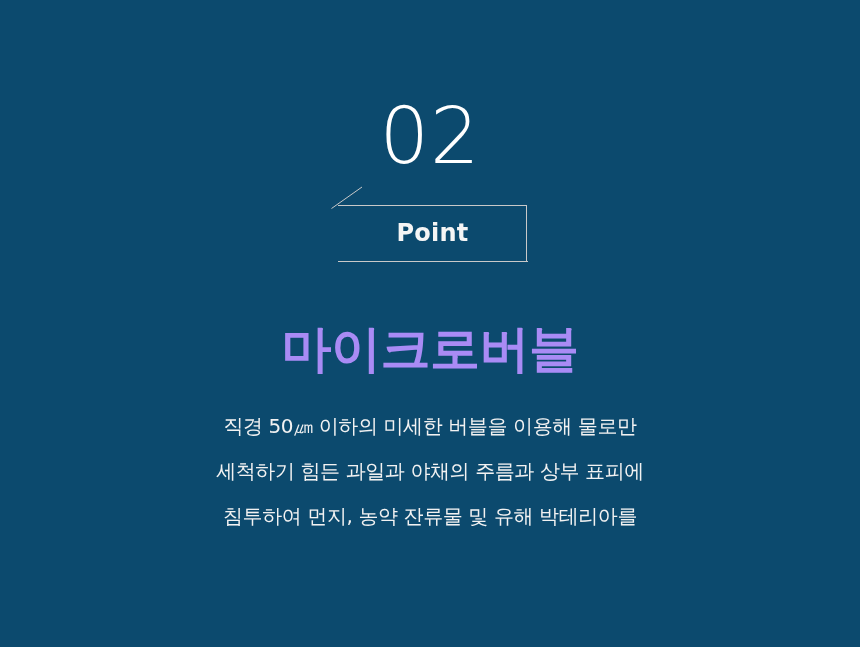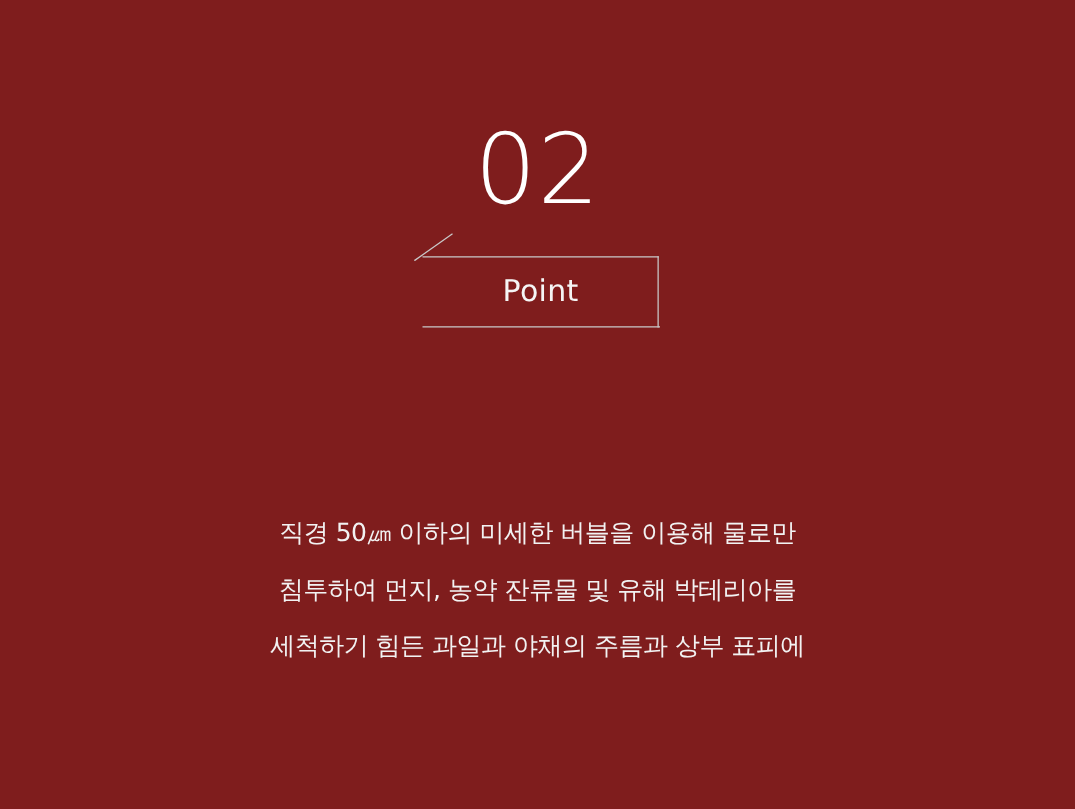--- a/index.html
+++ b/index.html
@@ -14,21 +14,21 @@
   body {
     background: #262626;
     font-family: "Liberation Sans", "DejaVu Sans", sans-serif;
     -webkit-font-smoothing: antialiased;
   }
 
   .slide {
     position: relative;
     width: 860px;
     height: 647px;
-    background: #7f1d1d;
+    background: #0c4a6e;
   }
 
   
   .step-number {
     position: absolute;
     left: 0;
     right: 0;
     top: 92px;
     text-align: center;
     font-family: "DejaVu Sans", "Liberation Sans", sans-serif;
@@ -85,21 +85,21 @@
   }
 
   .point-label {
     position: absolute;
     inset: 0;
     display: flex;
     align-items: center;
     justify-content: center;
     font-family: "DejaVu Sans", "Liberation Sans", sans-serif;
     font-size: 24px;
-    font-weight: 400;
+    font-weight: 700;
     letter-spacing: 0.01em;
     color: #f5f5f5;
     padding-bottom: 1px;
   }
 
   
   .headline {
     position: absolute;
     left: 0;
     right: 0;
@@ -146,20 +146,21 @@
     </svg>
   </div>
 
   <div class="point-box">
     <div class="edge-top"></div>
     <div class="edge-right"></div>
     <div class="edge-bottom"></div>
     <div class="point-label">Point</div>
   </div>
 
+  <h1 class="headline">마이크로버블</h1>
 
   <div class="body-copy">
     <span class="line">직경 50㎛ 이하의 미세한 버블을 이용해 물로만</span>
+    <span class="line">세척하기 힘든 과일과 야채의 주름과 상부 표피에</span>
     <span class="line">침투하여 먼지, 농약 잔류물 및 유해 박테리아를</span>
-    <span class="line">세척하기 힘든 과일과 야채의 주름과 상부 표피에</span>
   </div>
 
 </div>
 
 </body></html>

